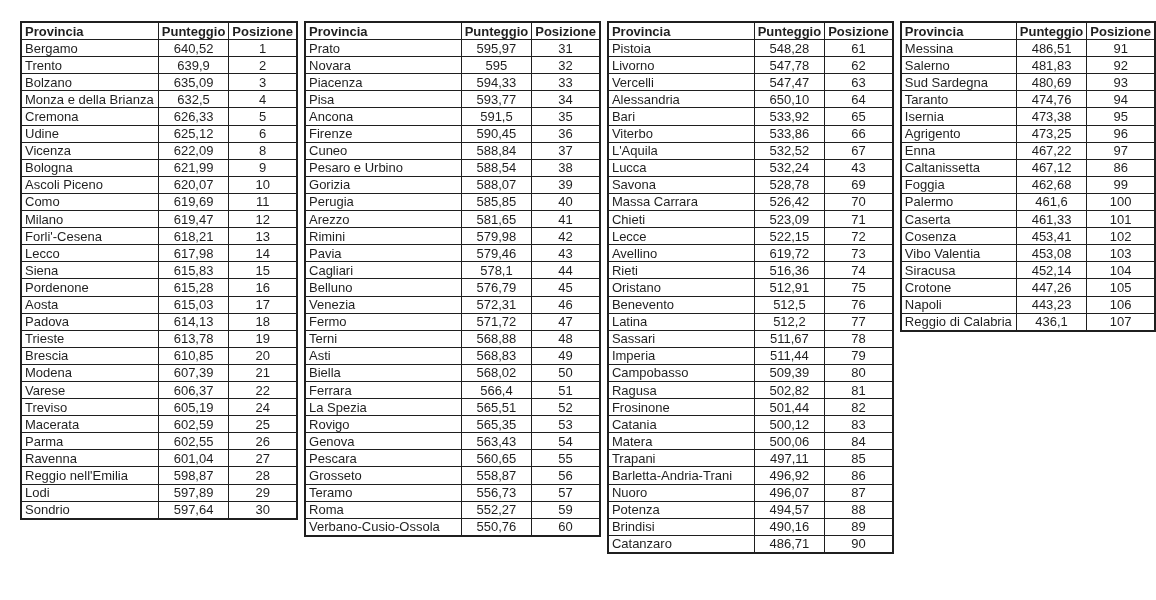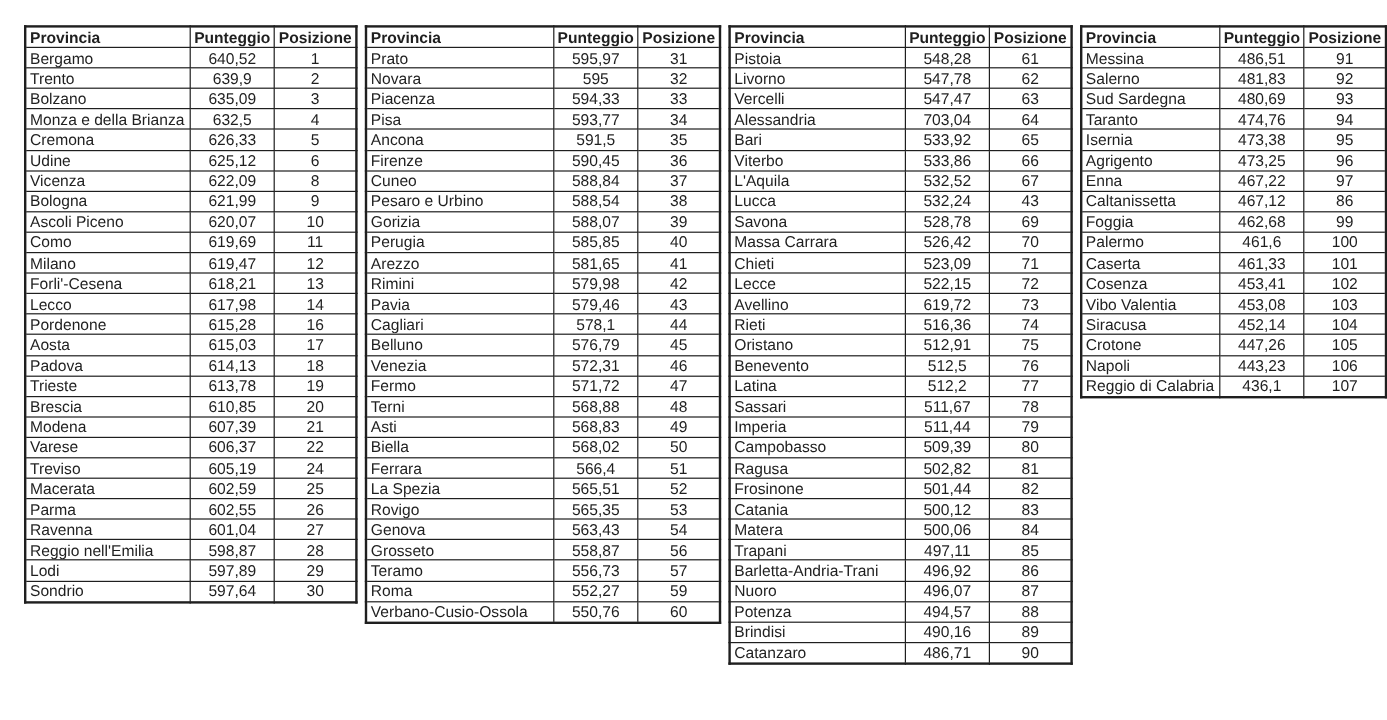--- a/index.html
+++ b/index.html
@@ -124,20 +124,25 @@
           <td>Forli'-Cesena</td>
           <td>618,21</td>
           <td>13</td>
         </tr>
         <tr>
           <td>Lecco</td>
           <td>617,98</td>
           <td>14</td>
         </tr>
         <tr>
+          <td>Siena</td>
+          <td>615,83</td>
+          <td>15</td>
+        </tr>
+        <tr>
           <td>Pordenone</td>
           <td>615,28</td>
           <td>16</td>
         </tr>
         <tr>
           <td>Aosta</td>
           <td>615,03</td>
           <td>17</td>
         </tr>
         <tr>
@@ -330,20 +335,25 @@
           <td>Rovigo</td>
           <td>565,35</td>
           <td>53</td>
         </tr>
         <tr>
           <td>Genova</td>
           <td>563,43</td>
           <td>54</td>
         </tr>
         <tr>
+          <td>Pescara</td>
+          <td>560,65</td>
+          <td>55</td>
+        </tr>
+        <tr>
           <td>Grosseto</td>
           <td>558,87</td>
           <td>56</td>
         </tr>
         <tr>
           <td>Teramo</td>
           <td>556,73</td>
           <td>57</td>
         </tr>
         <tr>
@@ -382,21 +392,21 @@
           <td>547,78</td>
           <td>62</td>
         </tr>
         <tr>
           <td>Vercelli</td>
           <td>547,47</td>
           <td>63</td>
         </tr>
         <tr>
           <td>Alessandria</td>
-          <td>703,04</td>
+          <td>650,10</td>
           <td>64</td>
         </tr>
         <tr>
           <td>Bari</td>
           <td>533,92</td>
           <td>65</td>
         </tr>
         <tr>
           <td>Viterbo</td>
           <td>533,86</td>

